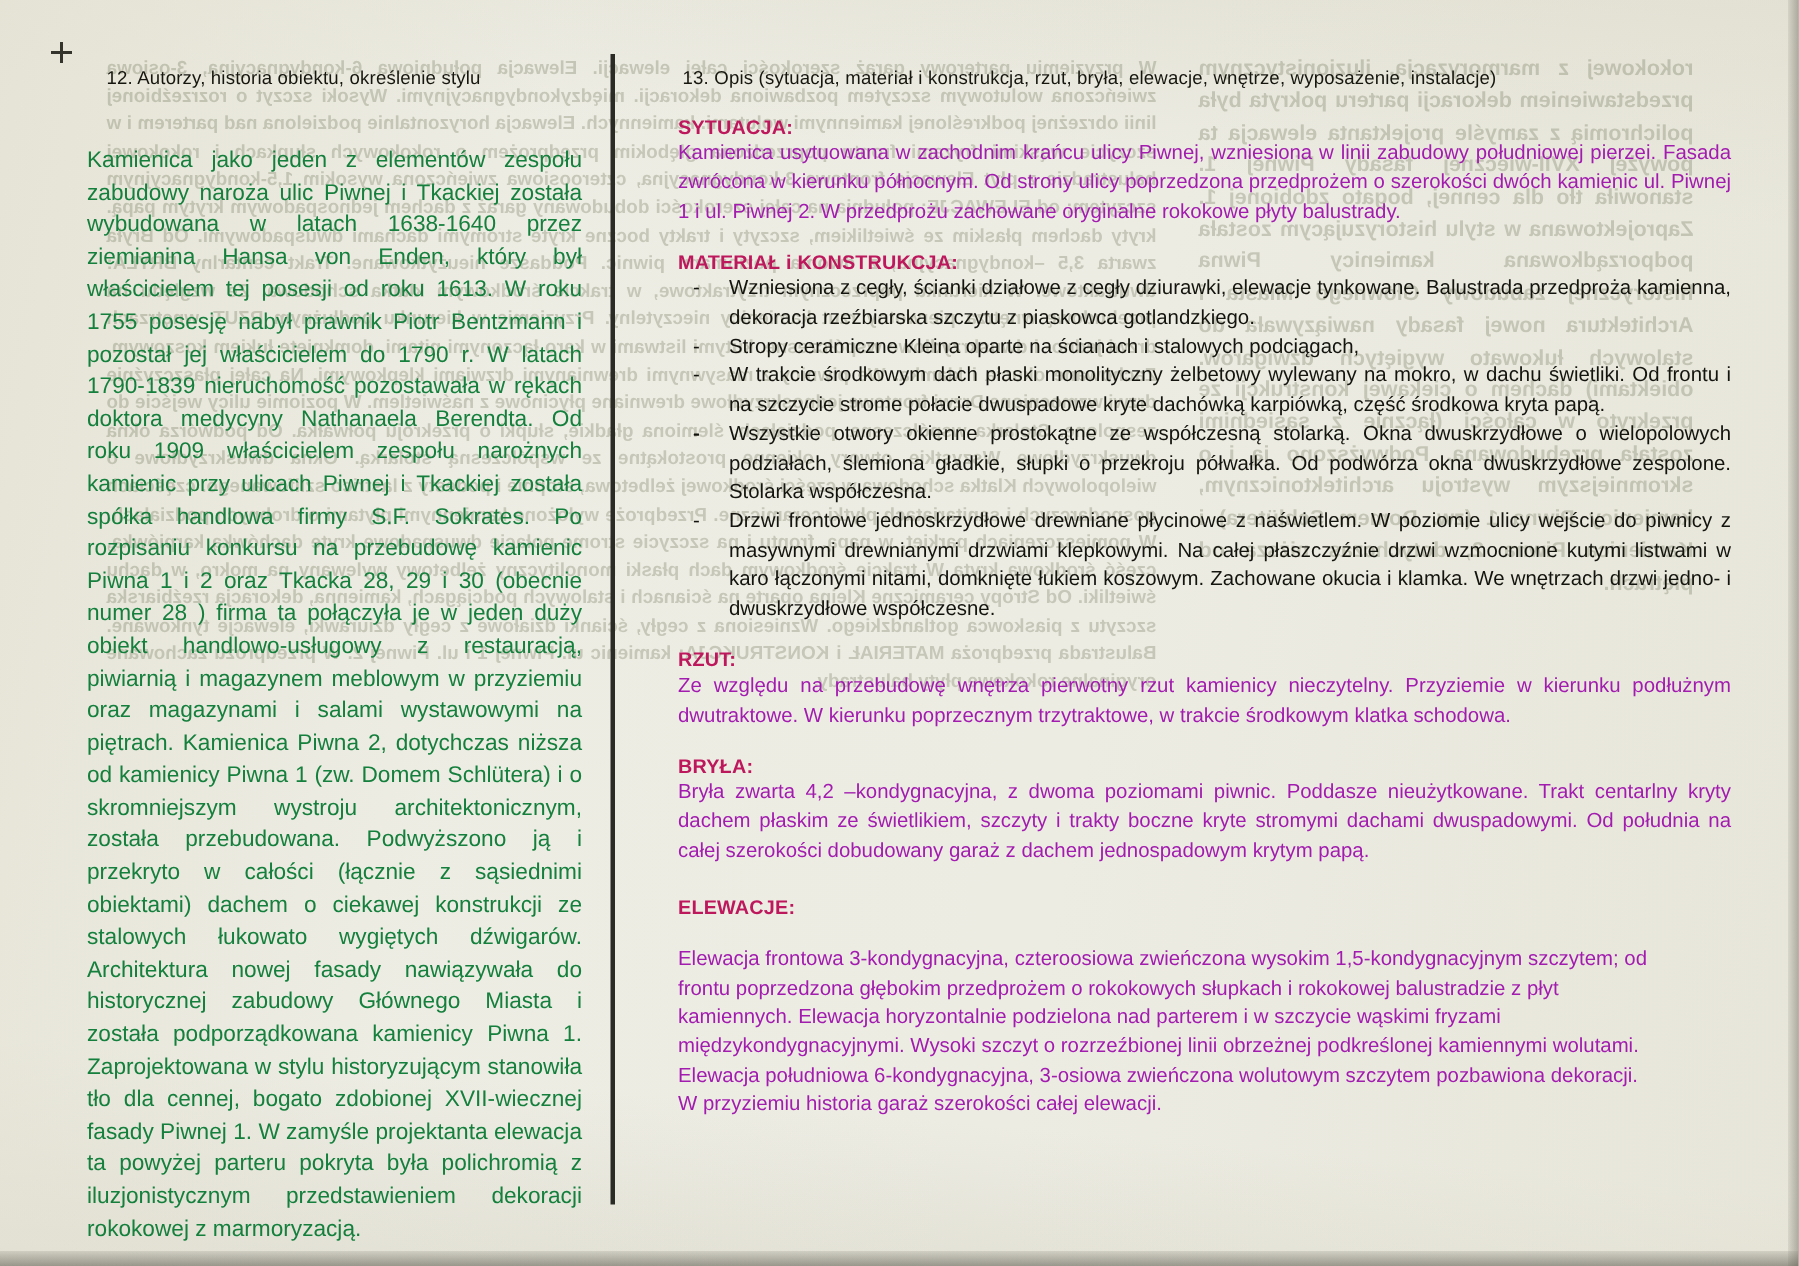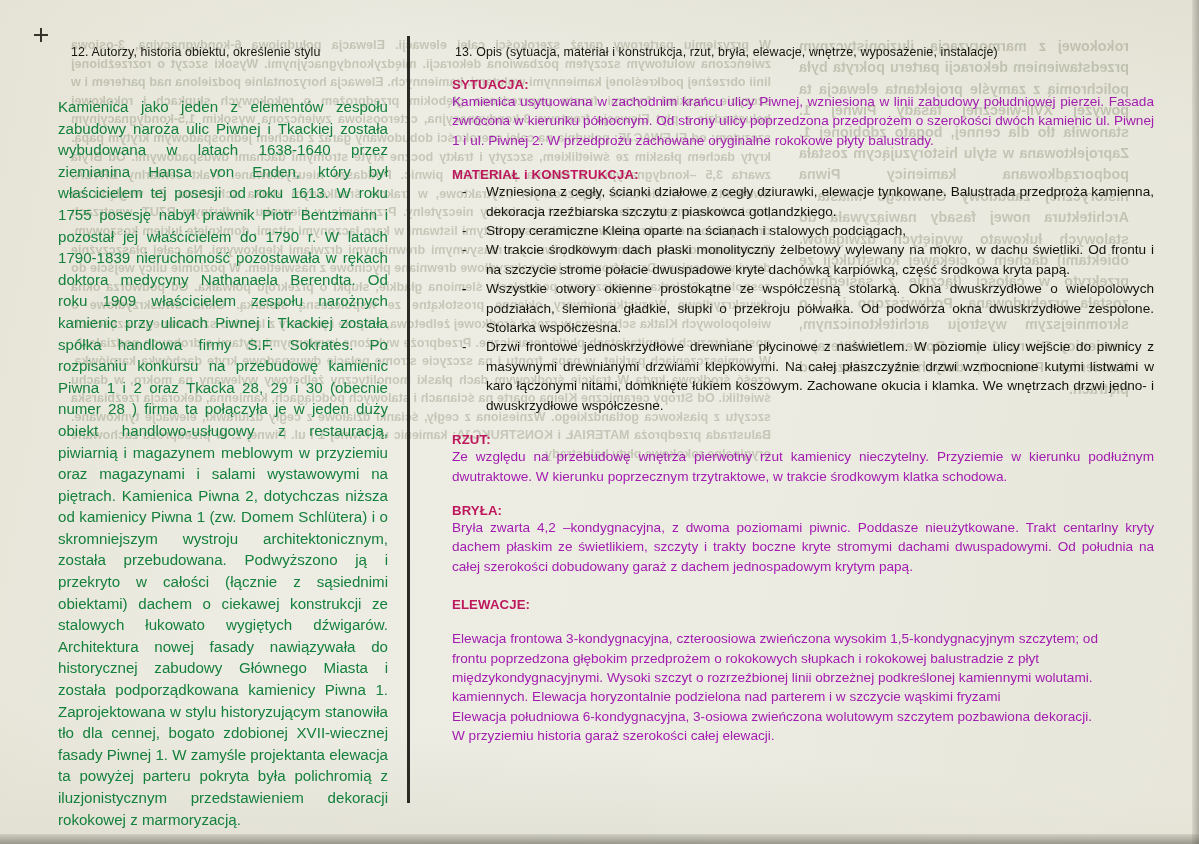--- a/index.html
+++ b/index.html
@@ -240,22 +240,22 @@
       <p class="r-para justified">Bryła zwarta 4,2 –kondygnacyjna, z dwoma poziomami piwnic. Poddasze nieużytkowane. Trakt centarlny kryty dachem płaskim ze świetlikiem, szczyty i trakty boczne kryte stromymi dachami dwuspadowymi. Od południa na całej szerokości dobudowany garaż z dachem jednospadowym krytym papą.</p>
     </div>
 
     <div class="gap-lg"></div>
 
     <div class="r-block">
       <div class="section-title">ELEWACJE:</div>
       <div class="gap-md"></div>
       <p class="r-para">Elewacja frontowa 3-kondygnacyjna, czteroosiowa zwieńczona wysokim 1,5-kondygnacyjnym szczytem; od</p>
       <p class="r-para">frontu poprzedzona głębokim przedprożem o rokokowych słupkach i rokokowej balustradzie z płyt</p>
+      <p class="r-para">kamiennych. Elewacja horyzontalnie podzielona nad parterem i w szczycie wąskimi fryzami</p>
       <p class="r-para">międzykondygnacyjnymi. Wysoki szczyt o rozrzeźbionej linii obrzeżnej  podkreślonej kamiennymi wolutami.</p>
-      <p class="r-para">kamiennych. Elewacja horyzontalnie podzielona nad parterem i w szczycie wąskimi fryzami</p>
       <p class="r-para">Elewacja południowa 6-kondygnacyjna, 3-osiowa zwieńczona wolutowym szczytem pozbawiona dekoracji.</p>
       <p class="r-para">W przyziemiu historia garaż szerokości całej elewacji.</p>
     </div>
   </div>
 
   <div class="scan-edge-right"></div>
   <div class="scan-edge-bottom"></div>
 </div>
 
 </body></html>

